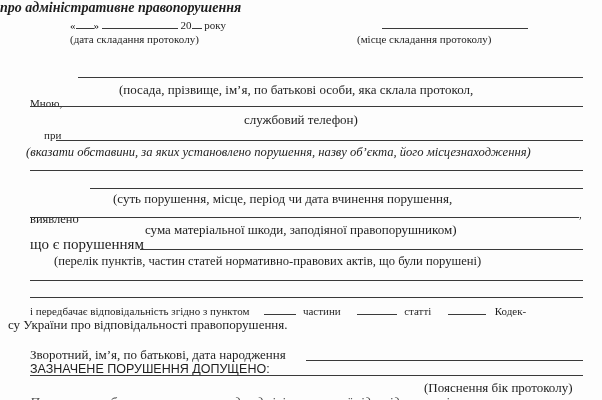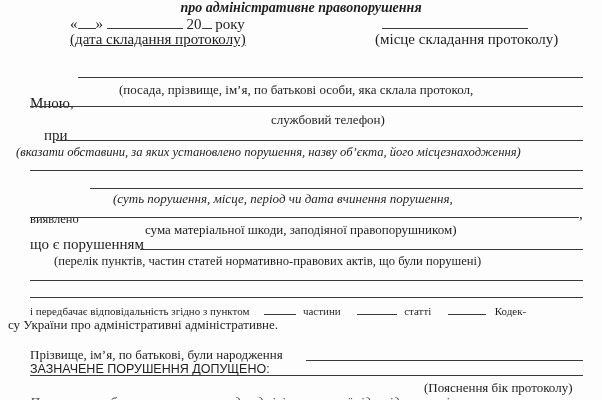--- a/index.html
+++ b/index.html
@@ -4,75 +4,75 @@
 <style>
   html, body { margin: 0; padding: 0; }
   body {
     width: 602px; height: 400px; overflow: hidden;
     background: #fdfdfd;
     font-family: "Liberation Serif", "DejaVu Serif", serif;
     color: #1e1e1e;
     position: relative;
   }
   .abs { position: absolute; white-space: nowrap; }
-  .t { font-size: 15px; line-height: 16px; }
+  .t { font-size: 11px; line-height: 16px; }
   .hint { font-size: 13px; line-height: 16px; }
   .it { font-style: italic; }
   .bold { font-weight: bold; }
   .line { position: absolute; height: 0; border-top: 1px solid #3a3a3a; }
   .blank { display: inline-block; border-bottom: 1px solid #3a3a3a; height: 12px; vertical-align: baseline; }
 </style>
 </head>
 <body>
 
-<div class="abs t bold it" style="left:0;width:602px;text-align:center;top:0px;font-size:14px;">про адміністративне правопорушення</div>
+<div class="abs t bold it" style="left:0;width:602px;top:0px;font-size:14px;">про адміністративне правопорушення</div>
 
 <div class="abs t" style="left:70px;top:16px;">
   <span>«</span><span class="blank" style="width:18px;"></span><span>»</span>
   <span class="blank" style="width:76px;"></span>
   <span>20</span><span class="blank" style="width:10px;"></span>
   <span>року</span>
 </div>
 <div class="line" style="left:382px;width:146px;top:28px;"></div>
-<div class="abs t" style="left:70px;top:31px;text-decoration:underline;">(дата складання протоколу)</div>
-<div class="abs t" style="left:375px;top:31px;text-align:center;">(місце складання протоколу)</div>
+<div class="abs t" style="left:70px;top:31px;">(дата складання протоколу)</div>
+<div class="abs t" style="left:357px;top:31px;text-align:center;">(місце складання протоколу)</div>
 
 <div class="abs t" style="left:30px;top:64px;margin-top:31px;">Мною,</div>
 <div class="line" style="left:78px;width:505px;top:77px;"></div>
 <div class="abs hint" style="left:119px;top:82px;">(посада, прізвище, ім’я, по батькові особи, яка склала протокол,</div>
 <div class="line" style="left:30px;width:553px;top:106px;"></div>
-<div class="abs hint" style="left:244px;top:112px;margin-left:27px;">службовий телефон)</div>
+<div class="abs hint" style="left:244px;top:112px;">службовий телефон)</div>
 
 <div class="abs t" style="left:44px;top:127px;">при</div>
 <div class="line" style="left:56px;width:527px;top:140px;"></div>
-<div class="abs hint it" style="left:16px;top:144px;font-size:12.6px;">(вказати обставини, за яких установлено порушення, назву об’єкта, його місцезнаходження)</div>
+<div class="abs hint it" style="left:26px;top:144px;font-size:12.6px;">(вказати обставини, за яких установлено порушення, назву об’єкта, його місцезнаходження)</div>
 <div class="line" style="left:30px;width:553px;top:170px;"></div>
 
 <div class="abs t" style="left:30px;top:176px;font-size:12.5px;margin-top:35px;">виявлено</div>
 <div class="line" style="left:90px;width:493px;top:188px;"></div>
-<div class="abs hint" style="left:113px;top:191px;font-style:italic;">(суть порушення, місце, період чи дата вчинення порушення,</div>
+<div class="abs hint" style="left:113px;top:191px;">(суть порушення, місце, період чи дата вчинення порушення,</div>
 <div class="line" style="left:30px;width:549px;top:217px;"></div>
 <div class="abs t" style="left:579px;top:206px;">,</div>
 <div class="abs hint" style="left:145px;top:222px;">сума матеріальної шкоди, заподіяної правопорушником)</div>
 
 <div class="abs t" style="left:30px;top:236px;font-size:15px;">що є порушенням</div>
 <div class="line" style="left:140px;width:443px;top:249px;"></div>
 <div class="abs hint" style="left:54px;top:253px;font-size:12.6px;">(перелік пунктів, частин статей нормативно-правових актів, що були порушені)</div>
 <div class="line" style="left:30px;width:553px;top:280px;"></div>
 <div class="line" style="left:30px;width:553px;top:297px;"></div>
 
 <div class="abs t" style="left:30px;top:302px;font-size:11px;">
   <span>і передбачає відповідальність згідно з пунктом</span>
   <span class="blank" style="width:32px;margin-left:12px;margin-right:4px;"></span>
   <span>частини</span>
   <span class="blank" style="width:40px;margin-left:14px;margin-right:4px;"></span>
   <span>статті</span>
   <span class="blank" style="width:38px;margin-left:14px;margin-right:6px;"></span>
   <span>Кодек-</span>
 </div>
-<div class="abs t" style="left:8px;top:317px;font-size:13px;">су України про адміністративні адміністративне.</div>
+<div class="abs t" style="left:8px;top:317px;font-size:13px;">су України про відповідальності правопорушення.</div>
 
 <div class="abs t" style="left:30px;top:332px;font-size:13.5px;font-family:'Liberation Sans','DejaVu Sans',sans-serif;font-size:12.5px;margin-top:29px;">ЗАЗНАЧЕНЕ ПОРУШЕННЯ ДОПУЩЕНО:</div>
-<div class="abs t" style="left:30px;top:347px;font-size:13px;">Прізвище, ім’я, по батькові, були народження</div>
+<div class="abs t" style="left:30px;top:347px;font-size:13px;">Зворотний, ім’я, по батькові, дата народження</div>
 <div class="line" style="left:306px;width:277px;top:360px;"></div>
 <div class="line" style="left:30px;width:553px;top:375px;"></div>
 <div class="abs hint" style="left:424px;top:380px;">(Пояснення бік протоколу)</div>
 <div class="abs t it" style="left:30px;top:394px;font-size:13px;color:#444;">Пояснення особи, яка притягається до адміністративної відповідальності</div>
 
 </body></html>

